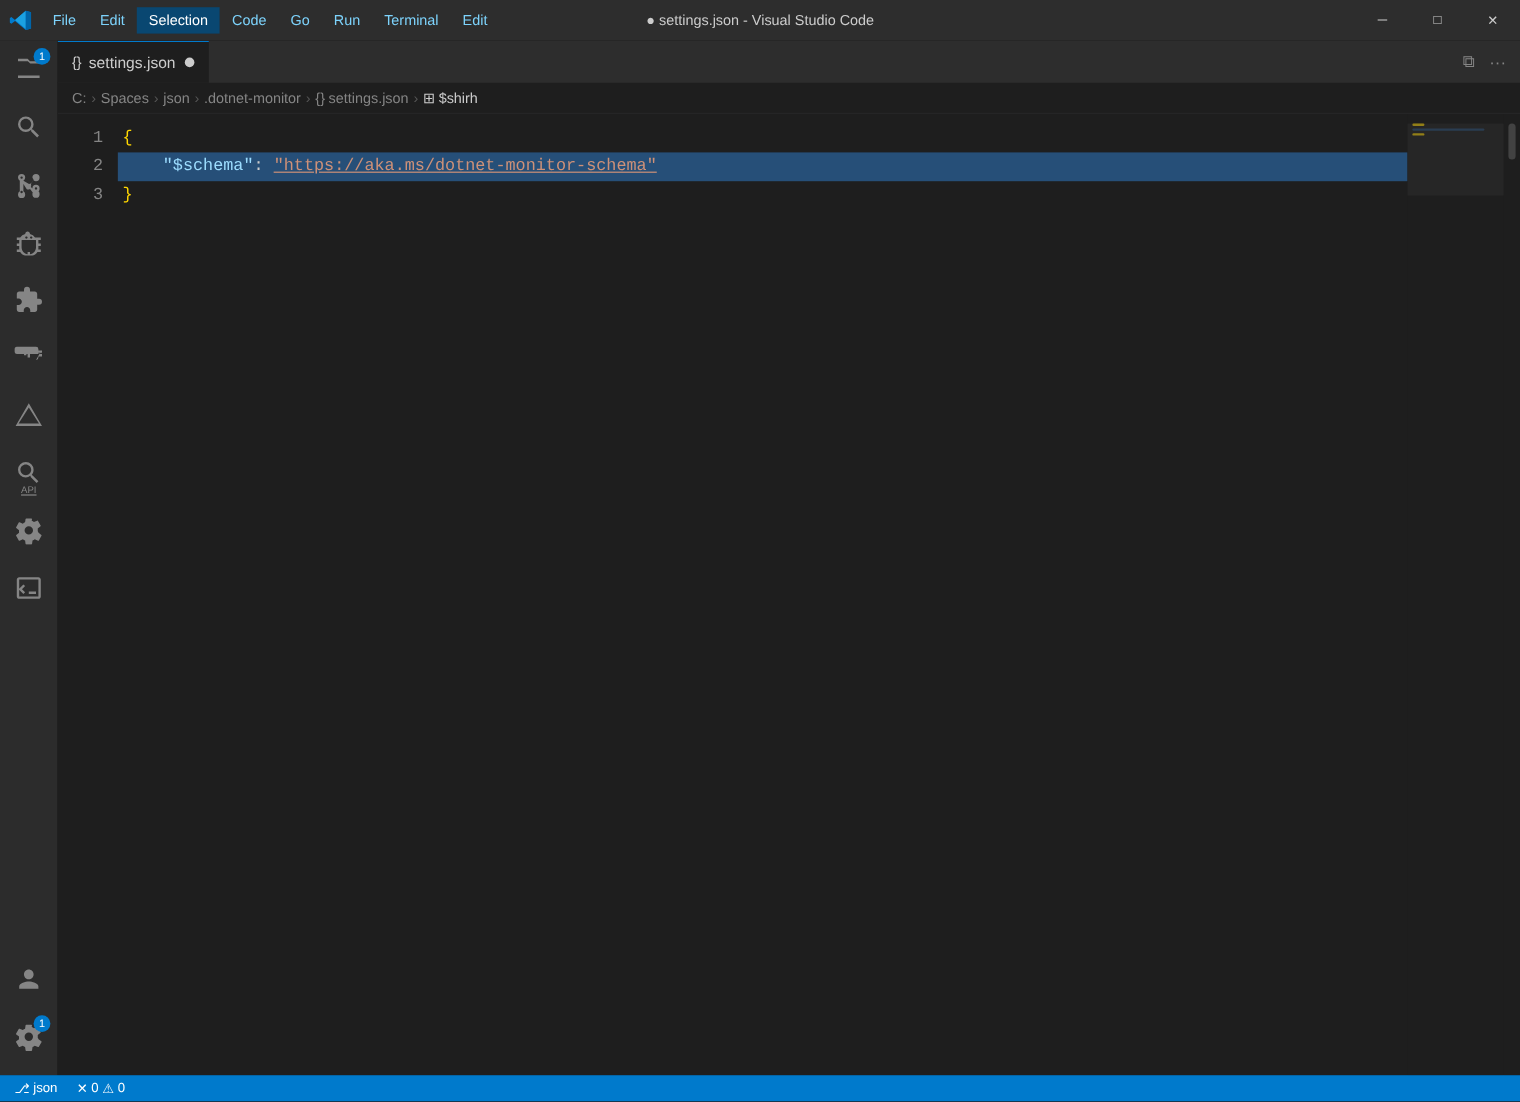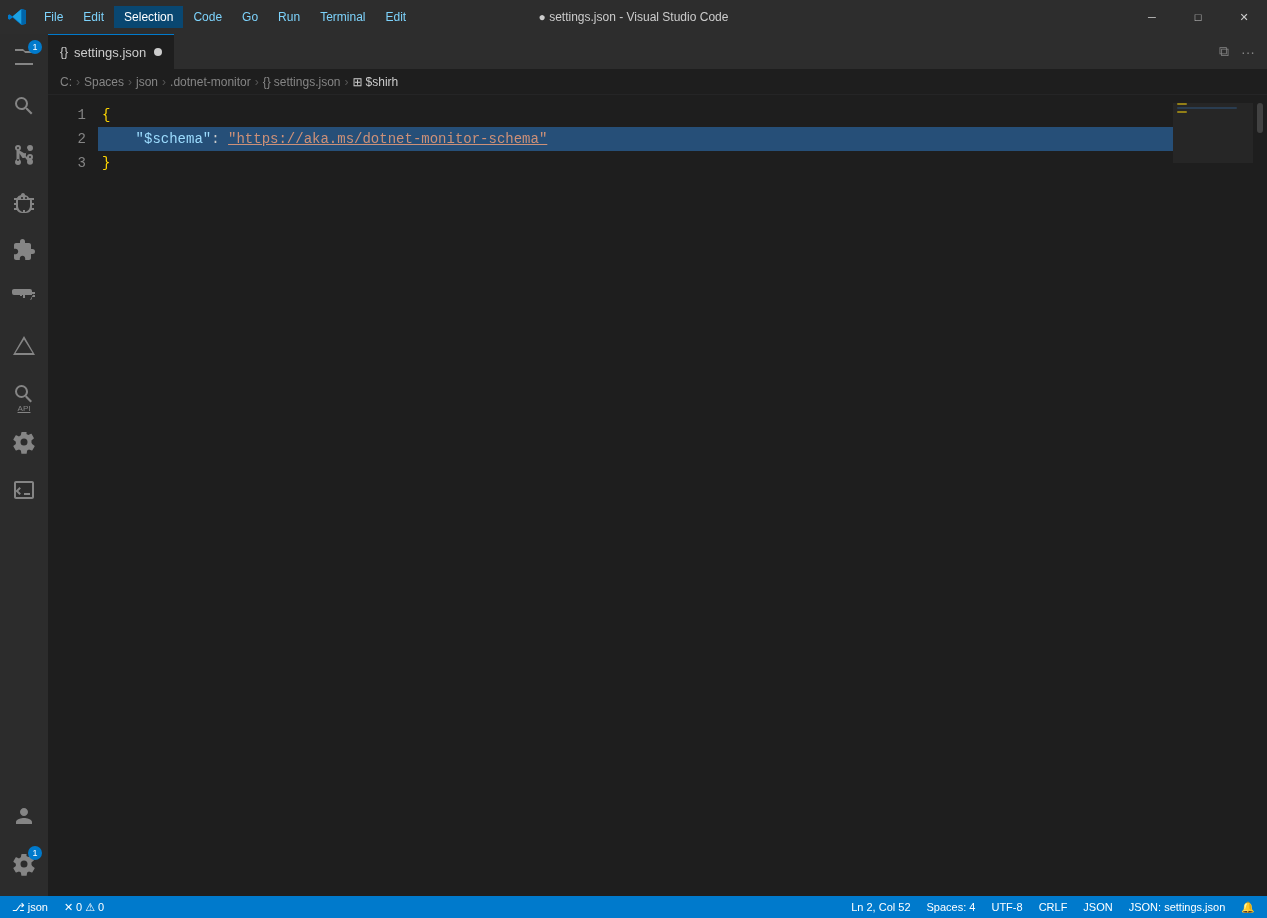--- a/index.html
+++ b/index.html
@@ -497,36 +497,13 @@
       <span>⎇</span>
       <span>json</span>
     </div>
     <div class="status-item">
       <span>✕</span>
       <span>0</span>
       <span>⚠</span>
       <span>0</span>
     </div>
   </div>
-  <div class="status-right">
-    <div class="status-item">
-      <span>Ln 2, Col 52</span>
-    </div>
-    <div class="status-item">
-      <span>Spaces: 4</span>
-    </div>
-    <div class="status-item">
-      <span>UTF-8</span>
-    </div>
-    <div class="status-item">
-      <span>CRLF</span>
-    </div>
-    <div class="status-item">
-      <span>JSON</span>
-    </div>
-    <div class="status-item">
-      <span>JSON: settings.json</span>
-    </div>
-    <div class="status-item">
-      <span>🔔</span>
-    </div>
-  </div>
 </div>
 
 </body></html>

